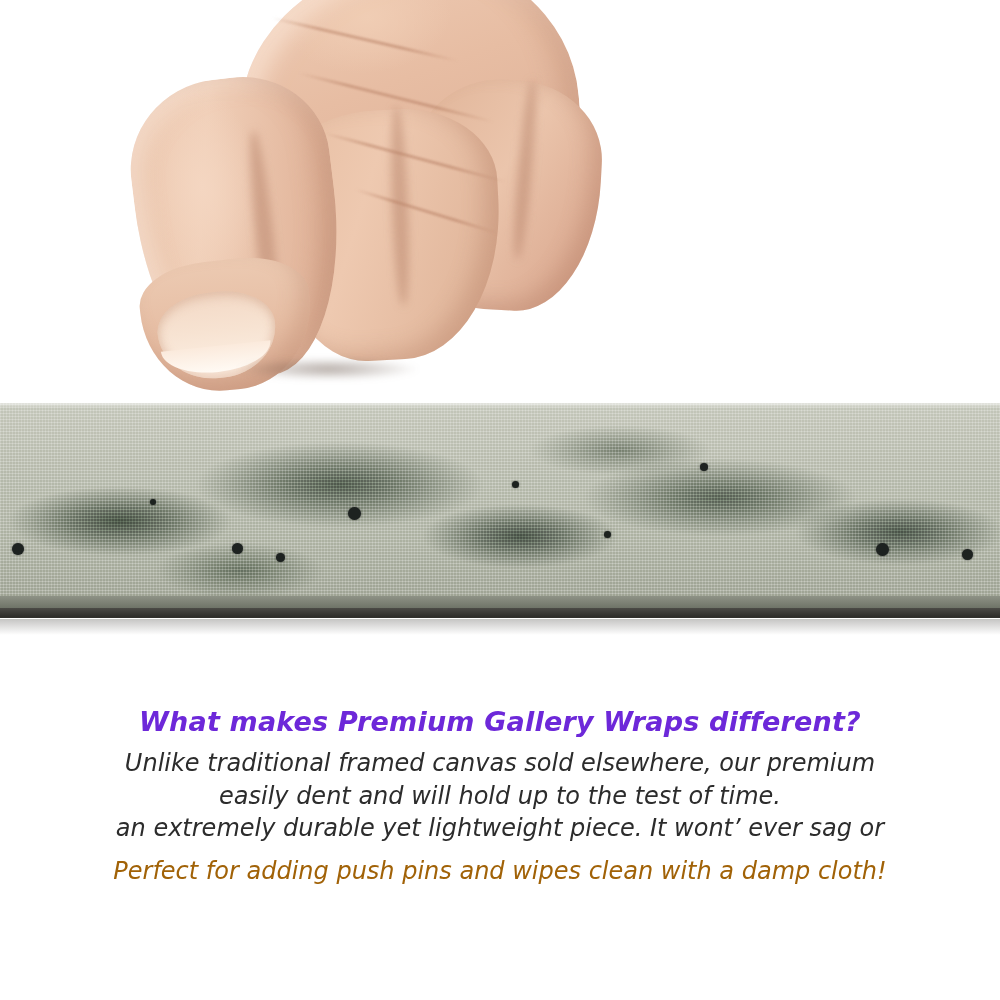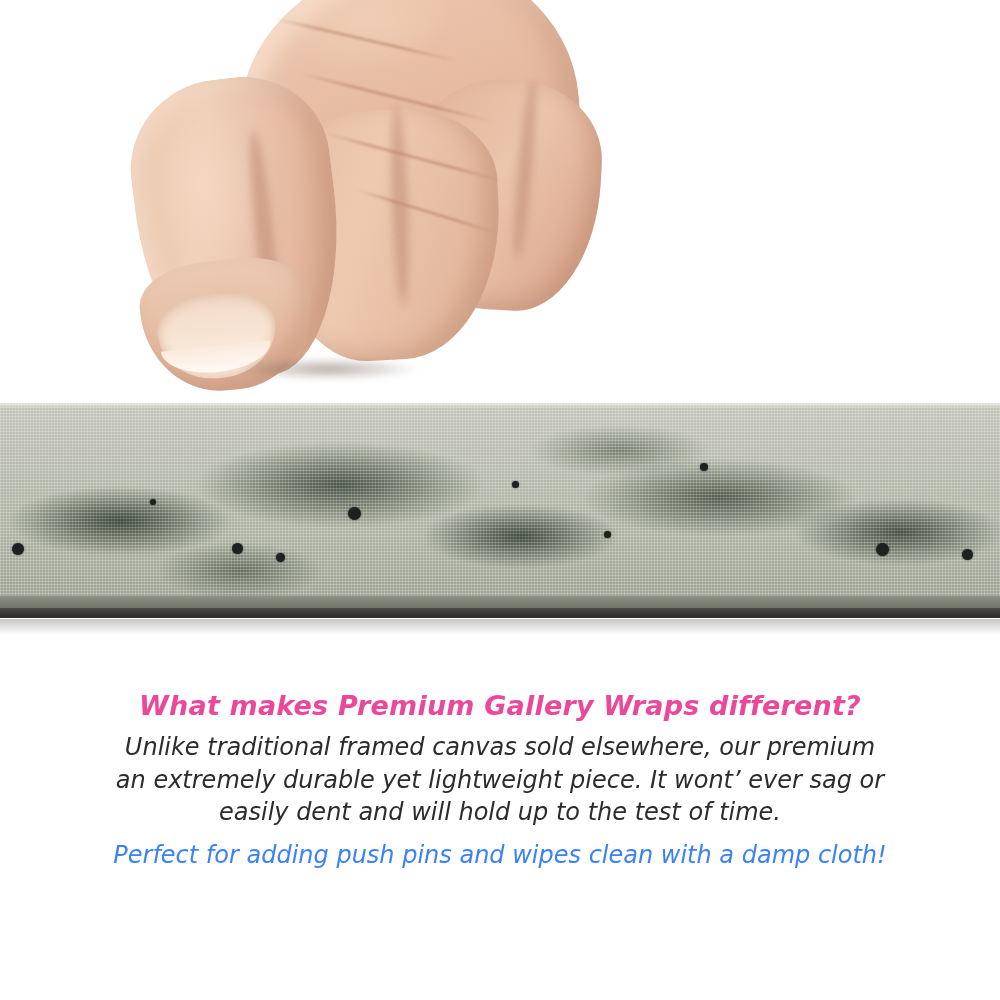--- a/index.html
+++ b/index.html
@@ -229,37 +229,37 @@
     width: 1000px;
     text-align: center;
     color: #2b2b2b;
     font-family: "DejaVu Sans", sans-serif;
   }
   .caption-heading {
     font-size: 27px;
     font-style: italic;
     font-weight: bold;
     letter-spacing: 0.2px;
-    margin: 0 0 10px 0;
-    color: #ec4899;
+    margin: 16px 0 10px 0;
+    color: #6d28d9;
   }
   .caption-body {
     font-size: 24px;
     font-style: italic;
     line-height: 1.36;
     color: #2c2c2c;
     margin: 0;
     padding: 0 110px;
   }
   .caption-body .line { display: block; }
   .caption-final {
     font-size: 24px;
     font-style: italic;
     margin-top: 12px;
-    color: #3b82f6;
+    color: #a16207;
   }
 </style>
 </head>
 <body>
 
 <div class="product-figure">
 
   <div class="photo-area">
 
     <div class="hand">
@@ -299,19 +299,19 @@
       <div class="strip-dark-edge"></div>
     </div>
 
     <div class="strip-under-shadow"></div>
   </div>
 
   <div class="caption">
     <p class="caption-heading">What makes Premium Gallery Wraps different?</p>
     <p class="caption-body">
       <span class="line">Unlike traditional framed canvas sold elsewhere, our premium</span>
+      <span class="line">easily dent and will hold up to the test of time.</span>
       <span class="line">an extremely durable yet lightweight piece. It wont’ ever sag or</span>
-      <span class="line">easily dent and will hold up to the test of time.</span>
     </p>
     <p class="caption-final">Perfect for adding push pins and wipes clean with a damp cloth!</p>
   </div>
 
 </div>
 
 </body></html>

